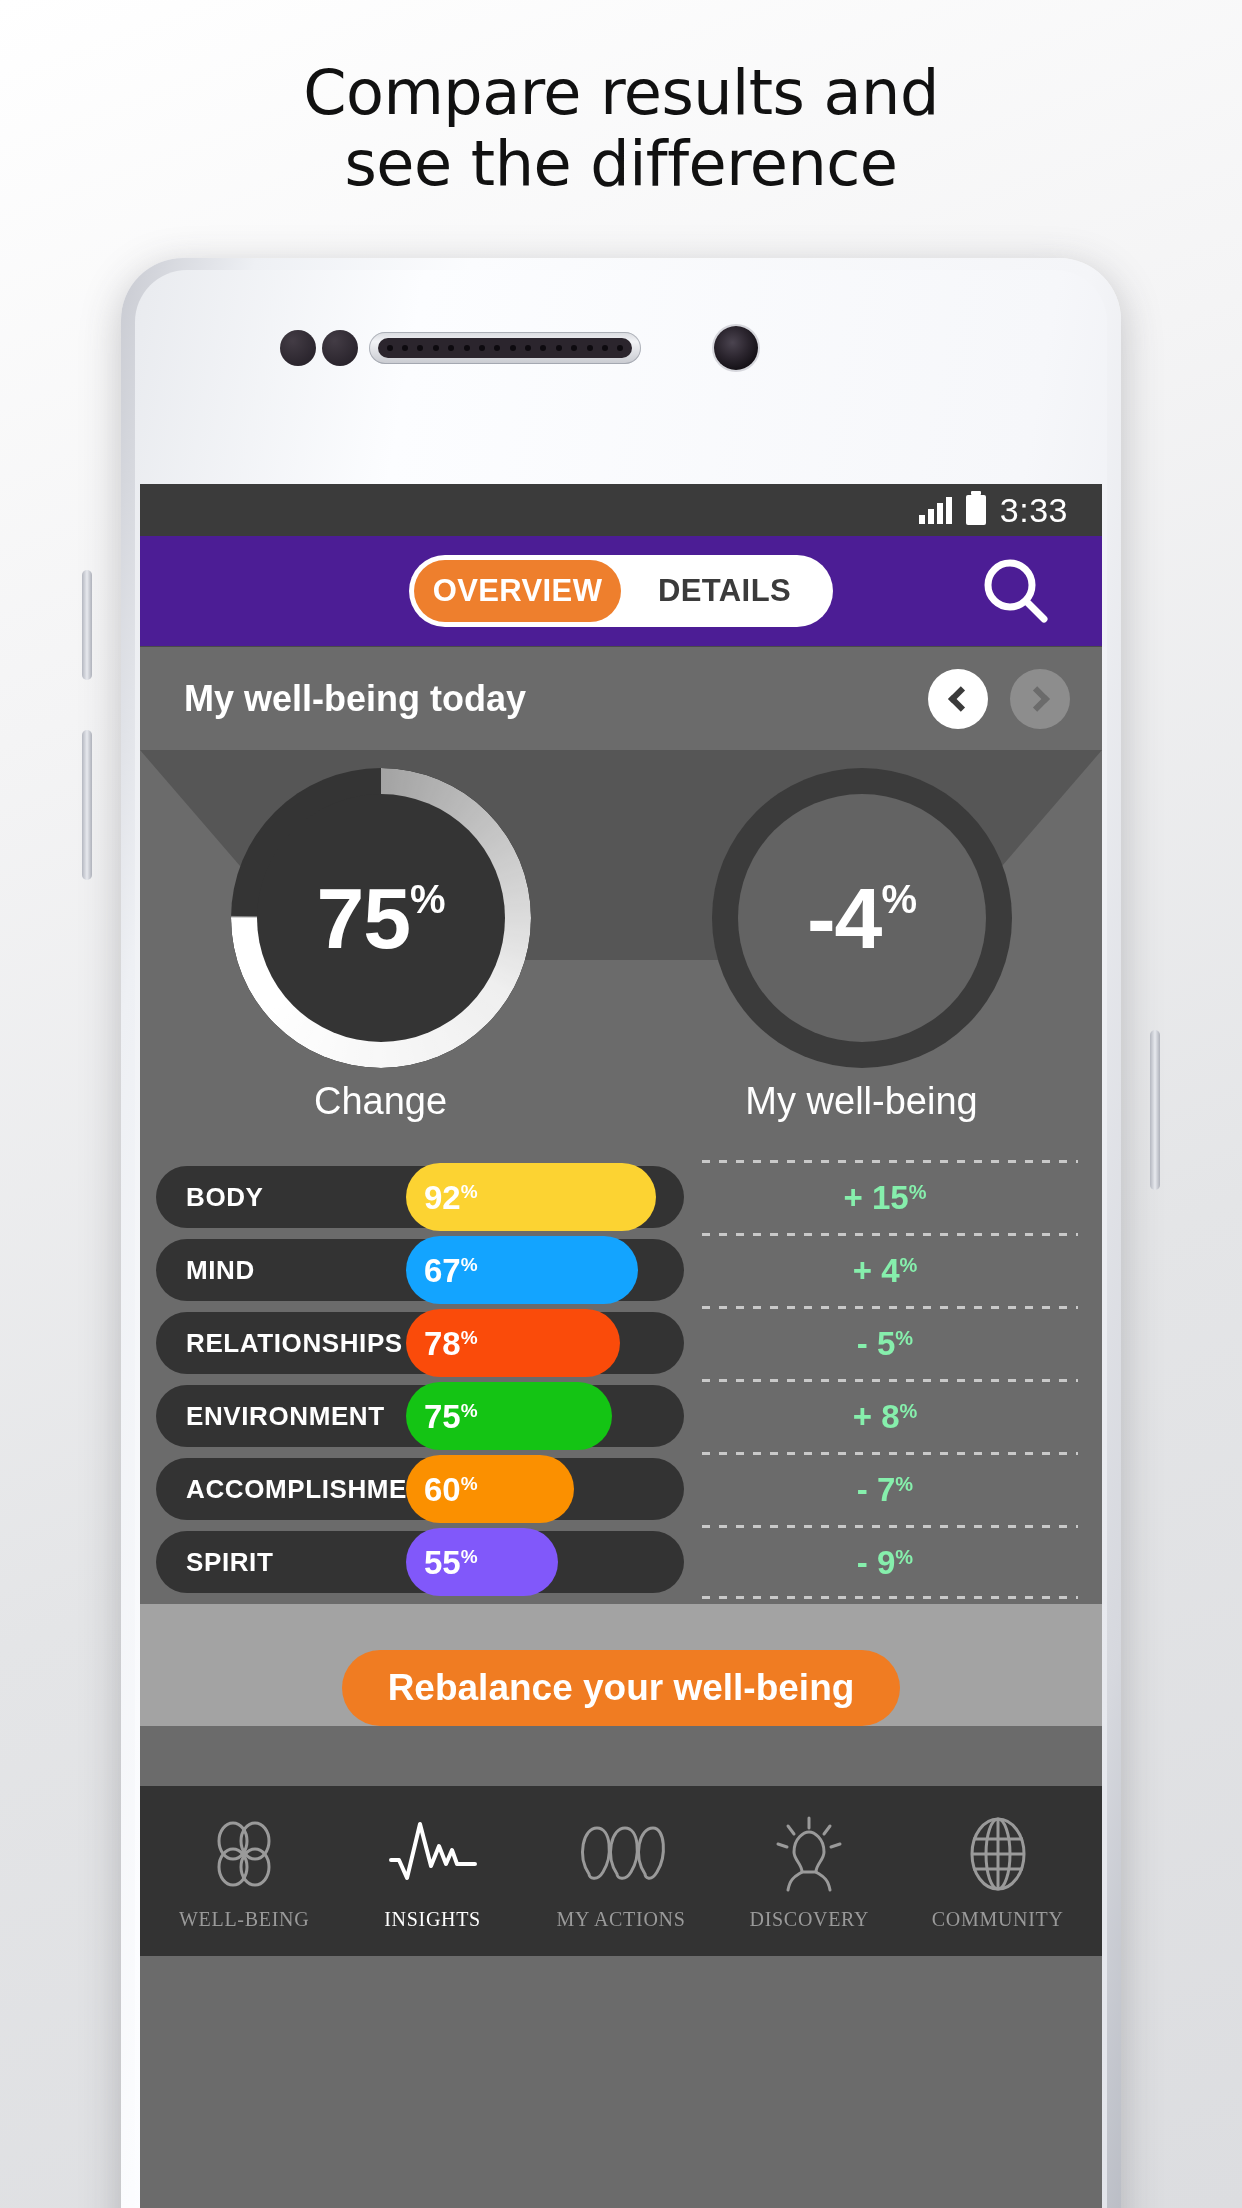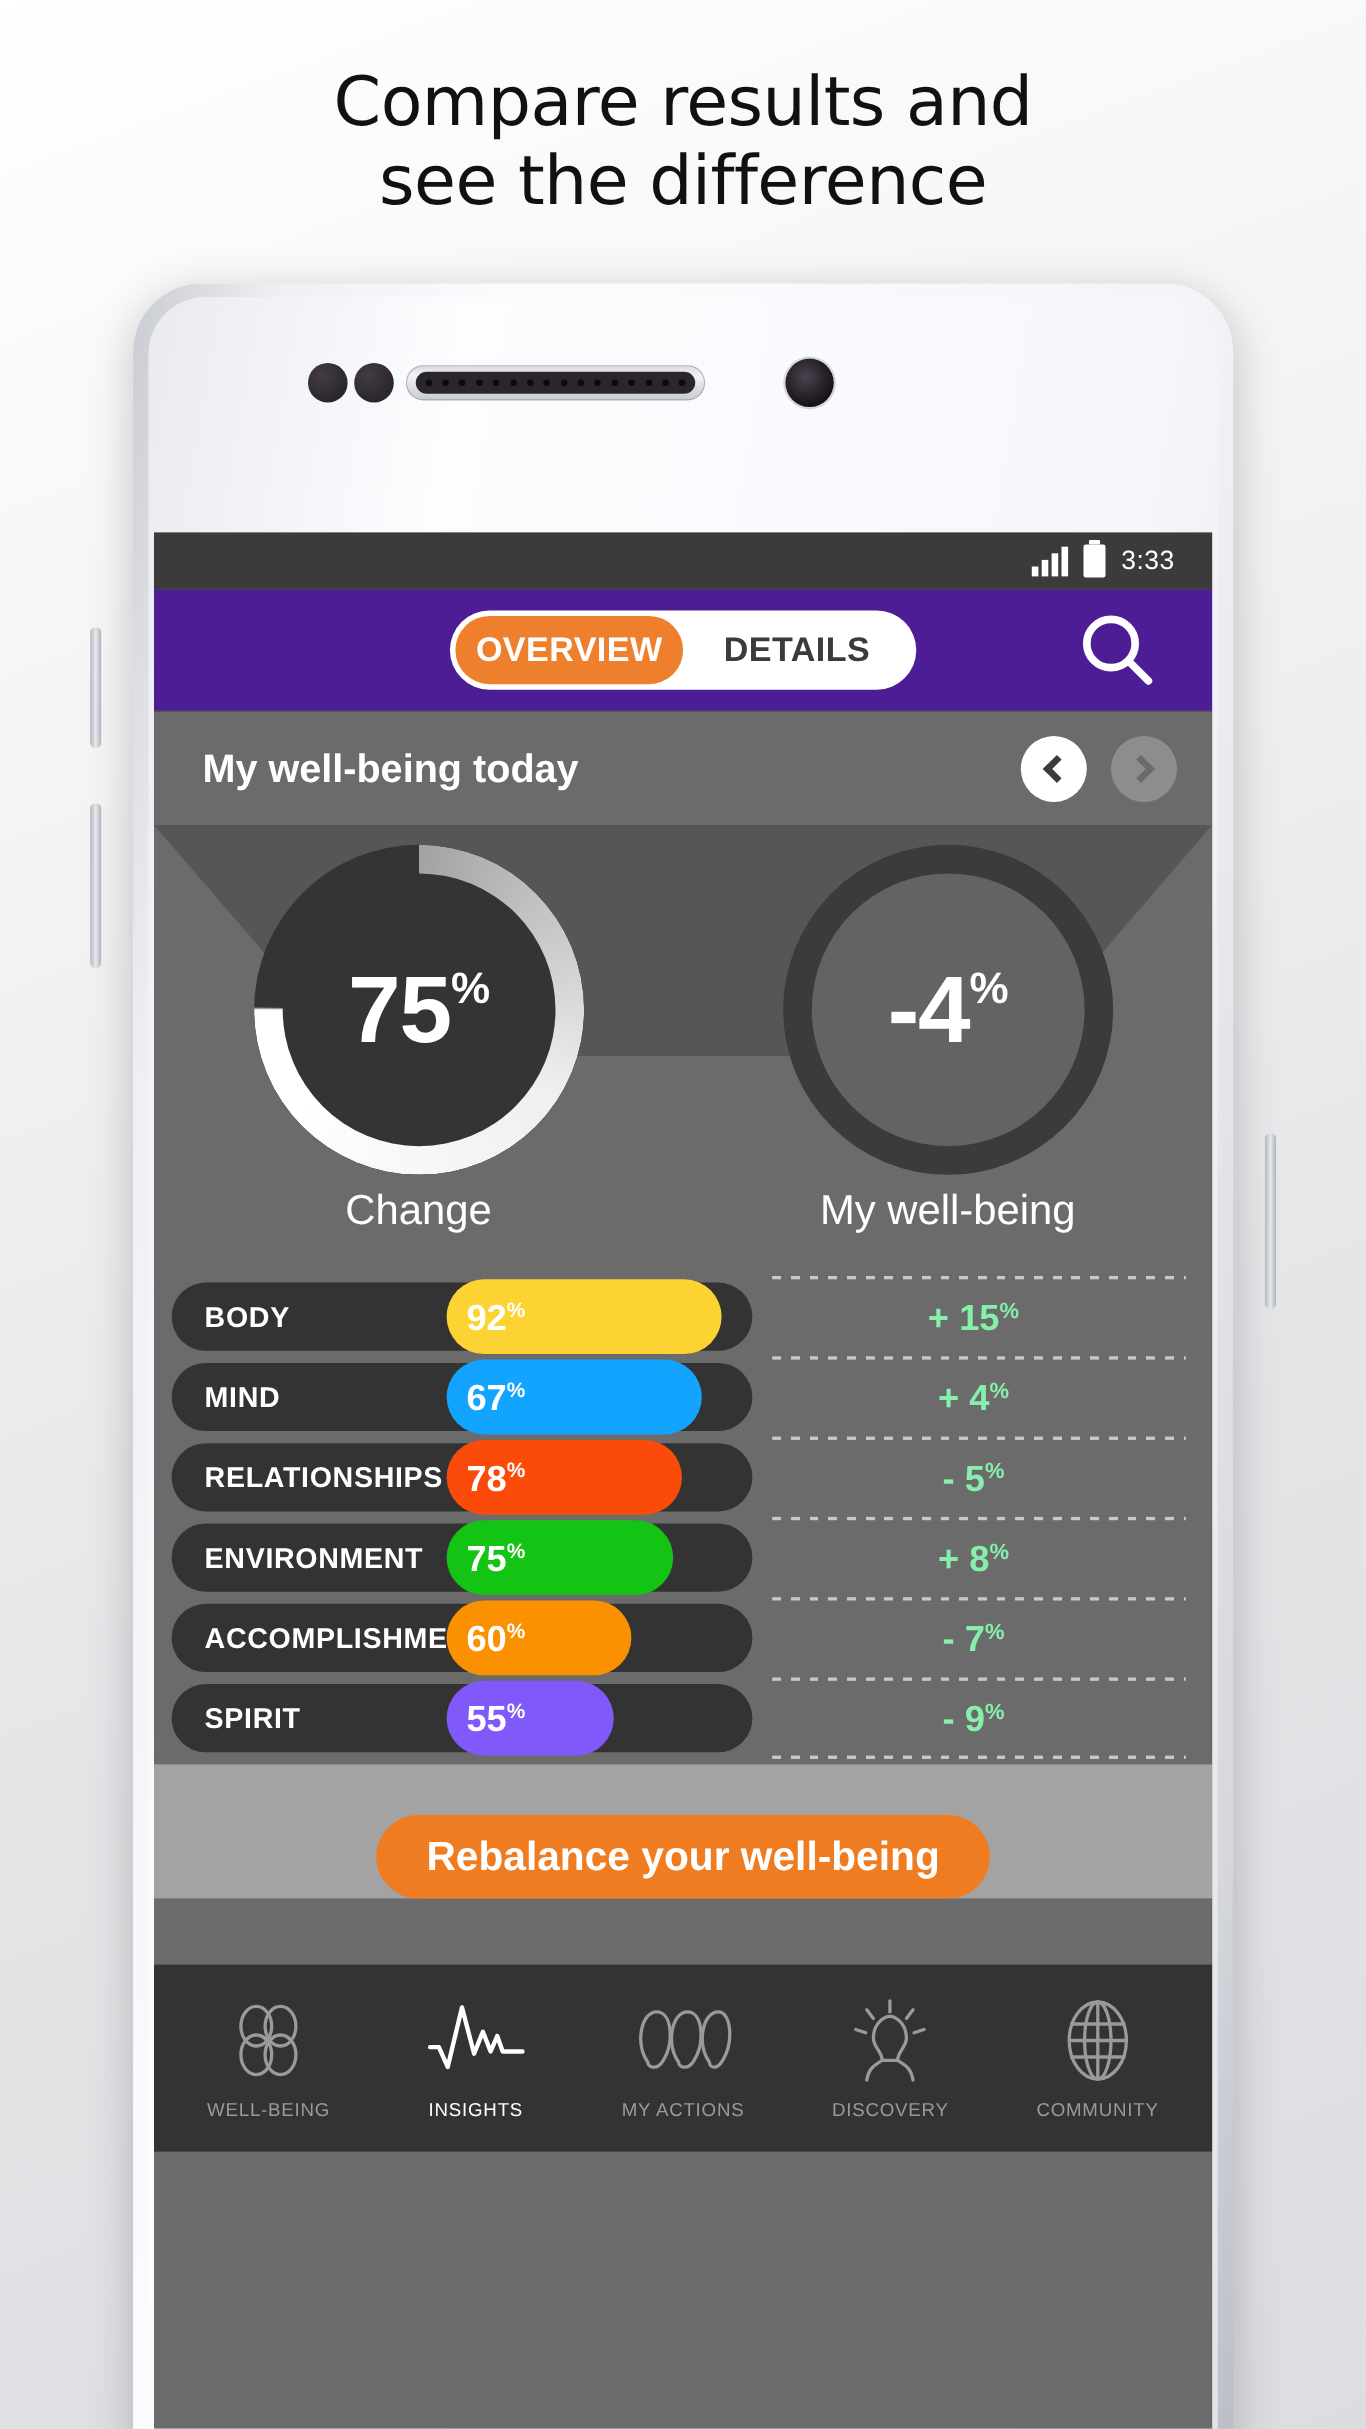--- a/index.html
+++ b/index.html
@@ -75,21 +75,21 @@
   .statusbar{
     height:52px; background:#3b3b3b; display:flex; align-items:center;
     justify-content:flex-end; padding-right:34px; gap:14px;
   }
   .sig{ display:flex; align-items:flex-end; gap:3px; height:28px; }
   .sig i{ display:block; width:6px; background:#fff; }
   .sig i:nth-child(1){height:9px;} .sig i:nth-child(2){height:15px;}
   .sig i:nth-child(3){height:21px;} .sig i:nth-child(4){height:27px;}
   .batt{ position:relative; width:20px; height:30px; background:#fff; border-radius:2px; }
   .batt:before{ content:""; position:absolute; top:-4px; left:5px; width:10px; height:4px; background:#fff; border-radius:1px;}
-  .clock{ color:#fff; font-size:24px; font-weight:400; letter-spacing:.5px; }
+  .clock{ color:#fff; font-size:34px; font-weight:400; letter-spacing:.5px; }
 
   
   .header{
     height:110px; background:#4c1d95; display:flex; align-items:center;
     justify-content:center; position:relative;
   }
   .segment{
     display:flex; align-items:center; background:#fff; border-radius:38px;
     height:72px; padding:5px; width:424px;
   }
@@ -216,21 +216,21 @@
   
   .bottomnav{
     height:170px; background:#333333; display:flex; align-items:center;
     justify-content:space-around; padding:0 10px;
   }
   .nav-item{
     display:flex; flex-direction:column; align-items:center; gap:12px;
     cursor:pointer; width:185px;
   }
   .nav-item .ic{ height:84px; display:flex; align-items:center; justify-content:center; }
-  .nav-item .nl{ color:#9a9a9a; font-size:17px; letter-spacing:.7px; }
+  .nav-item .nl{ color:#9a9a9a; font-size:20px; letter-spacing:.7px;font-family:Liberation Serif, serif; }
   .nav-item.active .nl{ color:#ffffff; }
 </style>
 </head>
 <body>
 
 <div class="headline">
   <span>Compare results and</span>
   <span>see the difference</span>
 </div>
 

